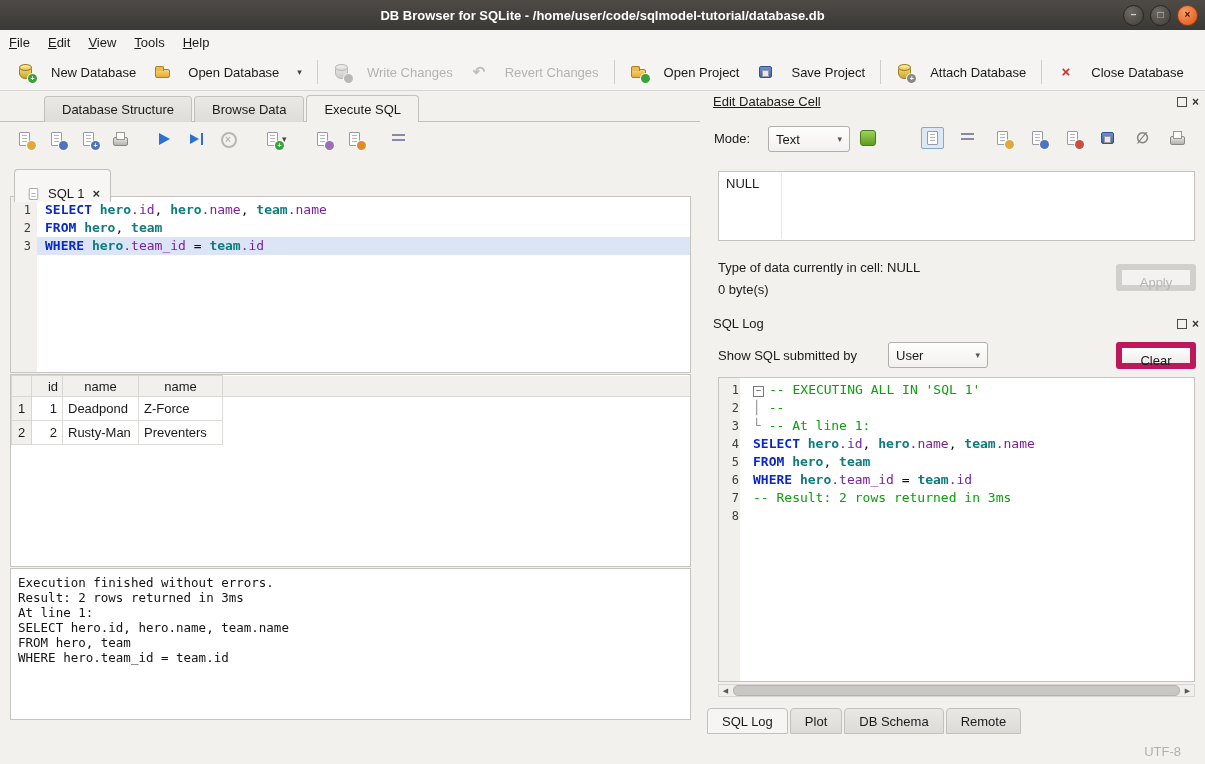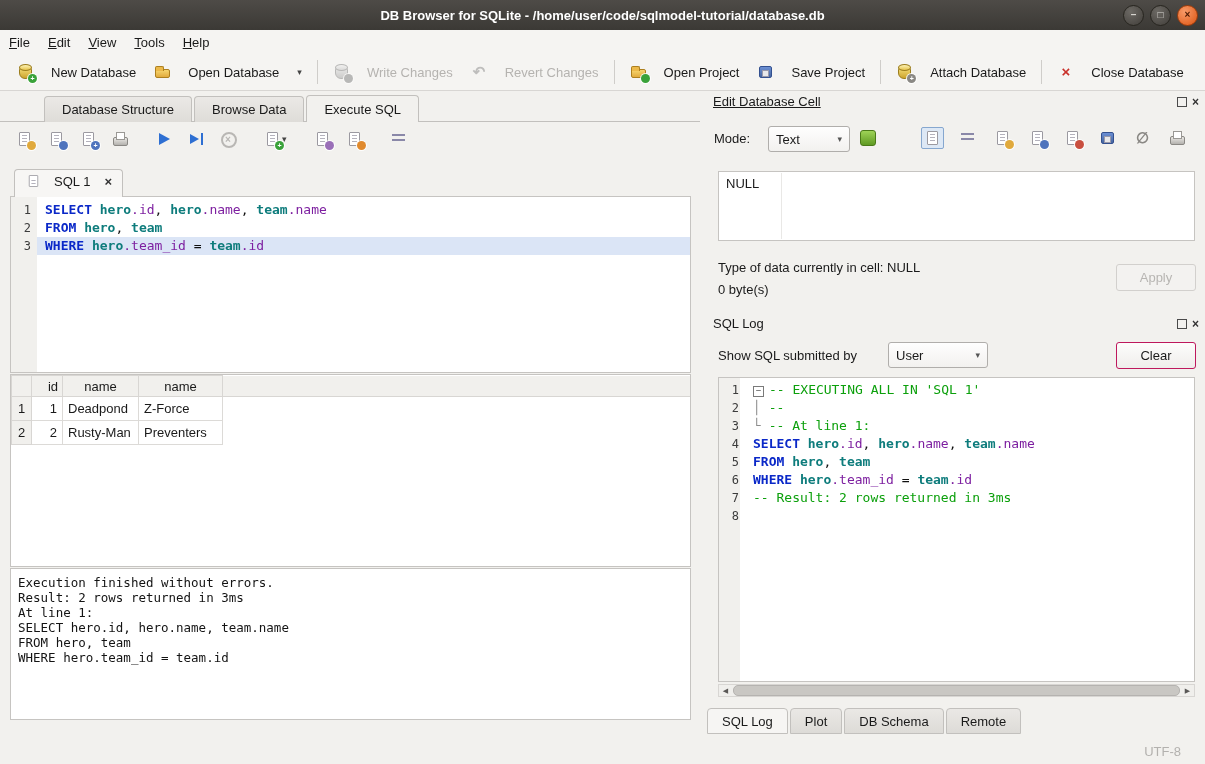--- a/index.html
+++ b/index.html
@@ -72,22 +72,22 @@
   .mtab.active{background:#f2f1ee;height:27px;margin-top:0;padding-top:6px;position:relative;z-index:3;}
 
   
   #sql-toolbar{position:absolute;left:16px;top:131px;display:flex;align-items:center;gap:15px;}
   .sqltb-btn{display:flex;align-items:center;}
   .sqltb-btn.gap{margin-left:12px;}
   .sqltb-btn.disabled{opacity:.9;}
 
   
   #sql-tab{position:absolute;left:14px;top:169px;height:28px;box-sizing:border-box;background:#f7f6f4;
-    border:1px solid #c2c0bd;border-bottom:none;border-radius:4px 4px 0 0;display:flex;align-items:flex-end;gap:12px;
-    padding:8px 10px;z-index:2;}
+    border:1px solid #c2c0bd;border-bottom:none;border-radius:4px 4px 0 0;display:flex;align-items:flex-start;gap:6px;
+    padding:16px 10px;z-index:2;}
   #sqltab-close{font-weight:bold;font-size:13px;color:#333;margin-left:2px;}
   .small-doc{transform:scale(.85);}
 
   
   .codebox{position:absolute;background:linear-gradient(90deg,#f1f0ed 0 26px,#fff 26px);border:1px solid #c6c4c1;
     font-family:"DejaVu Sans Mono",monospace;font-size:13px;overflow:hidden;box-sizing:border-box;}
   #editor{left:10px;top:196px;width:681px;height:177px;padding-top:4px;}
   #log-box{left:718px;top:377px;width:477px;height:305px;padding-top:3px;background:linear-gradient(90deg,#f1f0ed 0 21px,#fff 21px);}
   .crow{display:flex;height:18px;line-height:18px;}
   .ln{flex:none;width:20px;text-align:right;padding-right:6px;color:#3c3c3c;font-size:12px;}
@@ -137,21 +137,21 @@
   #cell-icons{position:absolute;right:16px;top:127px;display:flex;gap:12px;align-items:center;}
   .cellic{padding:2px;border:1px solid transparent;display:flex;}
   .cellic.pressed{background:#dde8f5;border:1px solid #86a7cf;border-radius:2px;}
 
   #cell-editor{position:absolute;left:718px;top:171px;width:477px;height:70px;background:#fff;border:1px solid #c6c4c1;
     box-sizing:border-box;padding:4px 7px;}
   #cell-editor::after{content:"";position:absolute;left:62px;top:1px;bottom:1px;width:1px;background:#e9e8e6;}
 
   #type-info{position:absolute;left:718px;top:260px;}
   #size-info{position:absolute;left:718px;top:282px;}
-  .btn{position:absolute;box-sizing:border-box;background:linear-gradient(#fdfdfc,#efedeb);border:1px solid #be185d;
+  .btn{position:absolute;box-sizing:border-box;background:linear-gradient(#fdfdfc,#efedeb);border:6px solid #be185d;
     border-radius:3px;text-align:center;line-height:25px;}
   #apply-btn{left:1116px;top:264px;width:80px;height:27px;}
   #apply-btn.disabled{background:#f3f2f0;border-color:#d2d0cd;color:#b7b5b2;}
   #clear-btn{left:1116px;top:342px;width:80px;height:27px;}
   #filter-label{position:absolute;left:718px;top:348px;}
   #user-select{left:888px;top:342px;width:100px;}
 
   #log-hscroll{position:absolute;left:718px;top:684px;width:477px;height:13px;background:#f0efec;border:1px solid #d8d6d3;
     box-sizing:border-box;display:flex;align-items:center;}
   .sb-arrow{width:13px;text-align:center;font-size:7px;color:#5a5856;}

